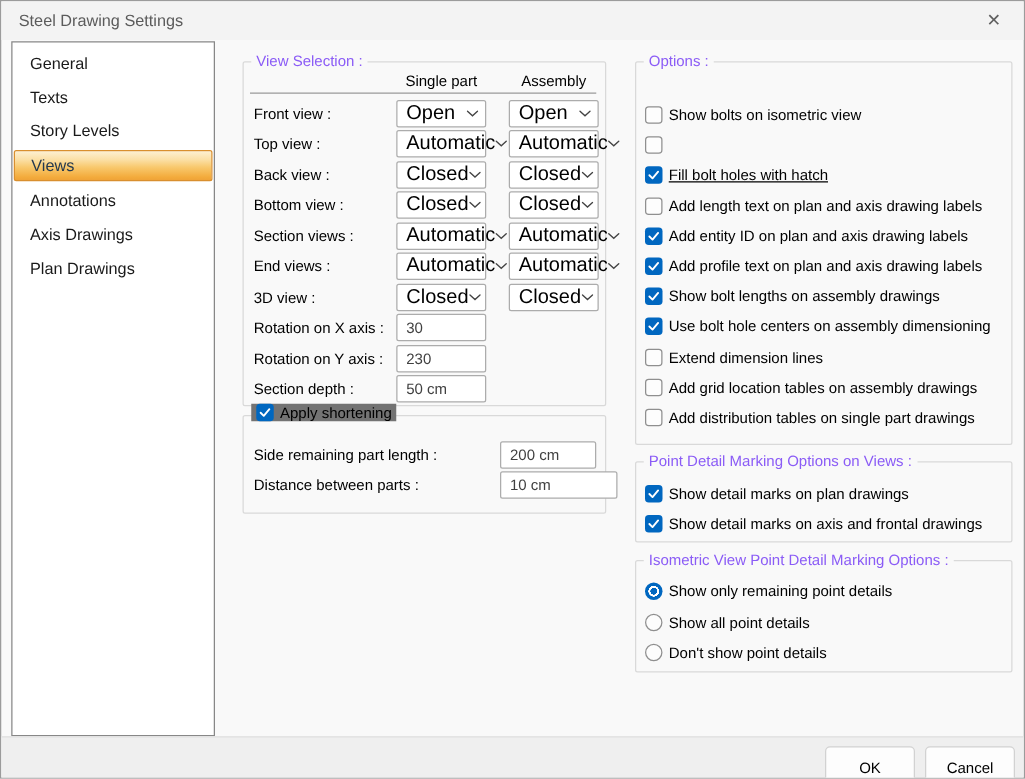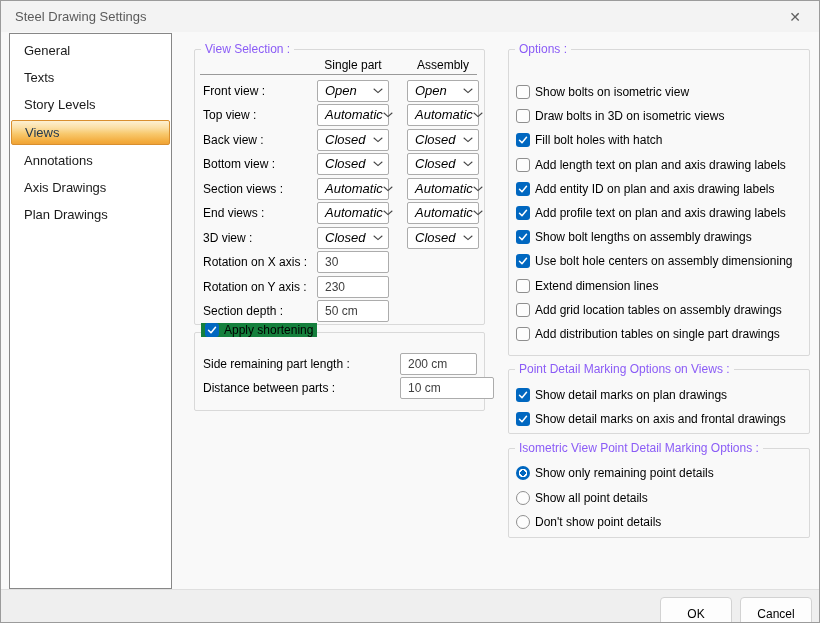--- a/index.html
+++ b/index.html
@@ -13,30 +13,30 @@
   
   .sidebar{position:absolute;left:8px;top:32px;width:163px;height:556px;background:#ffffff;
            border:1px solid #878787;box-sizing:border-box;padding-top:3px;}
   .side-item{height:27px;line-height:27px;padding-left:14px;font-size:13px;color:#1a1a1a;cursor:default;}
   .side-item.selected{height:23px;line-height:23px;margin:2px 1px;padding-left:13px;border:1px solid #d98f2e;
         border-radius:2px;color:#24394f;
         background:linear-gradient(180deg,#fdf0d2 0%,#fbdfa4 30%,#f8c96e 55%,#f3ab3c 90%,#efa338 100%);}
   
   .group{position:absolute;border:1px solid #d9d9d9;box-sizing:border-box;border-radius:2px;}
   .gtitle{position:absolute;top:-8px;left:6px;background:#f9f9f9;padding:0 4px;font-size:12px;color:#8b5cf6;white-space:nowrap;}
-  .g-check{position:absolute;top:-10px;left:6px;background:#15803d;padding:0 4px;display:flex;gap:5px;
+  .g-check{position:absolute;top:-10px;left:6px;background:#737373;padding:0 4px;display:flex;gap:5px;
            align-items:center;font-size:12px;white-space:nowrap;}
   
   .row-label{position:absolute;left:8px;height:16px;line-height:16px;font-size:12px;white-space:nowrap;}
   .vs-colhead{position:absolute;top:8px;width:72px;text-align:center;font-size:12px;}
   .vs-sep{position:absolute;top:24px;left:5px;right:7px;height:1px;background:#9a9a9a;}
   
   .dd{position:absolute;width:72px;height:22px;background:#ffffff;border:1px solid #acacac;border-radius:2px;
       box-sizing:border-box;display:flex;align-items:center;padding-left:7px;cursor:default;}
-  .dd-text{flex:1;font-size:13px;line-height:20px;font-style:italic;}
+  .dd-text{flex:1;font-size:16px;line-height:20px;}
   .dd-chev{margin-right:5px;display:flex;align-items:center;}
   
   .ti{position:absolute;height:22px;background:#ffffff;border:1px solid #acacac;border-radius:2px;
       box-sizing:border-box;padding:0 0 0 7px;font-size:12px;font-family:"Liberation Sans","DejaVu Sans",sans-serif;color:#404040;outline:none;}
   
   .opt-row{position:absolute;left:7px;display:flex;gap:5px;align-items:center;height:20px;white-space:nowrap;}
   .cb{width:14px;height:14px;box-sizing:border-box;border:1px solid #8f8f8f;border-radius:3px;background:#fdfdfd;
       display:flex;align-items:center;justify-content:center;flex:0 0 14px;}
   .cb.checked{border:none;background:#0067c0;}
   .radio{width:14px;height:14px;box-sizing:border-box;border:1px solid #8f8f8f;border-radius:50%;background:#fdfdfd;flex:0 0 14px;}
@@ -222,23 +222,22 @@
 
   <div class="group" id="g-options" style="left:507px;top:48px;width:302px;height:307px;">
     <span class="gtitle">Options :</span>
     <div id="opt-rows">
         <div class="opt-row" style="top: 32px;">
           <div class="cb"></div>
           <span class="opt-label">Show bolts on isometric view</span>
         </div>
         <div class="opt-row" style="top: 56.2px;">
           <div class="cb"></div>
-          <span class="opt-label">Draw bolts in 3D on isometric views</span>
-        </div>
-        <div class="opt-row" style="top: 80.4px;">
+        </div>
+        <div class="opt-row" style="top: 80.4px; text-decoration: underline;">
           <div class="cb checked">
             <svg width="10" height="10" viewBox="0 0 10 10">
               <path d="M1.5 5.2 L4 7.7 L8.5 2.3" stroke="#fff" stroke-width="1.5" fill="none" stroke-linecap="round" stroke-linejoin="round"></path>
             </svg>
           </div>
           <span class="opt-label">Fill bolt holes with hatch</span>
         </div>
         <div class="opt-row" style="top: 104.6px;">
           <div class="cb"></div>
           <span class="opt-label">Add length text on plan and axis drawing labels</span>

